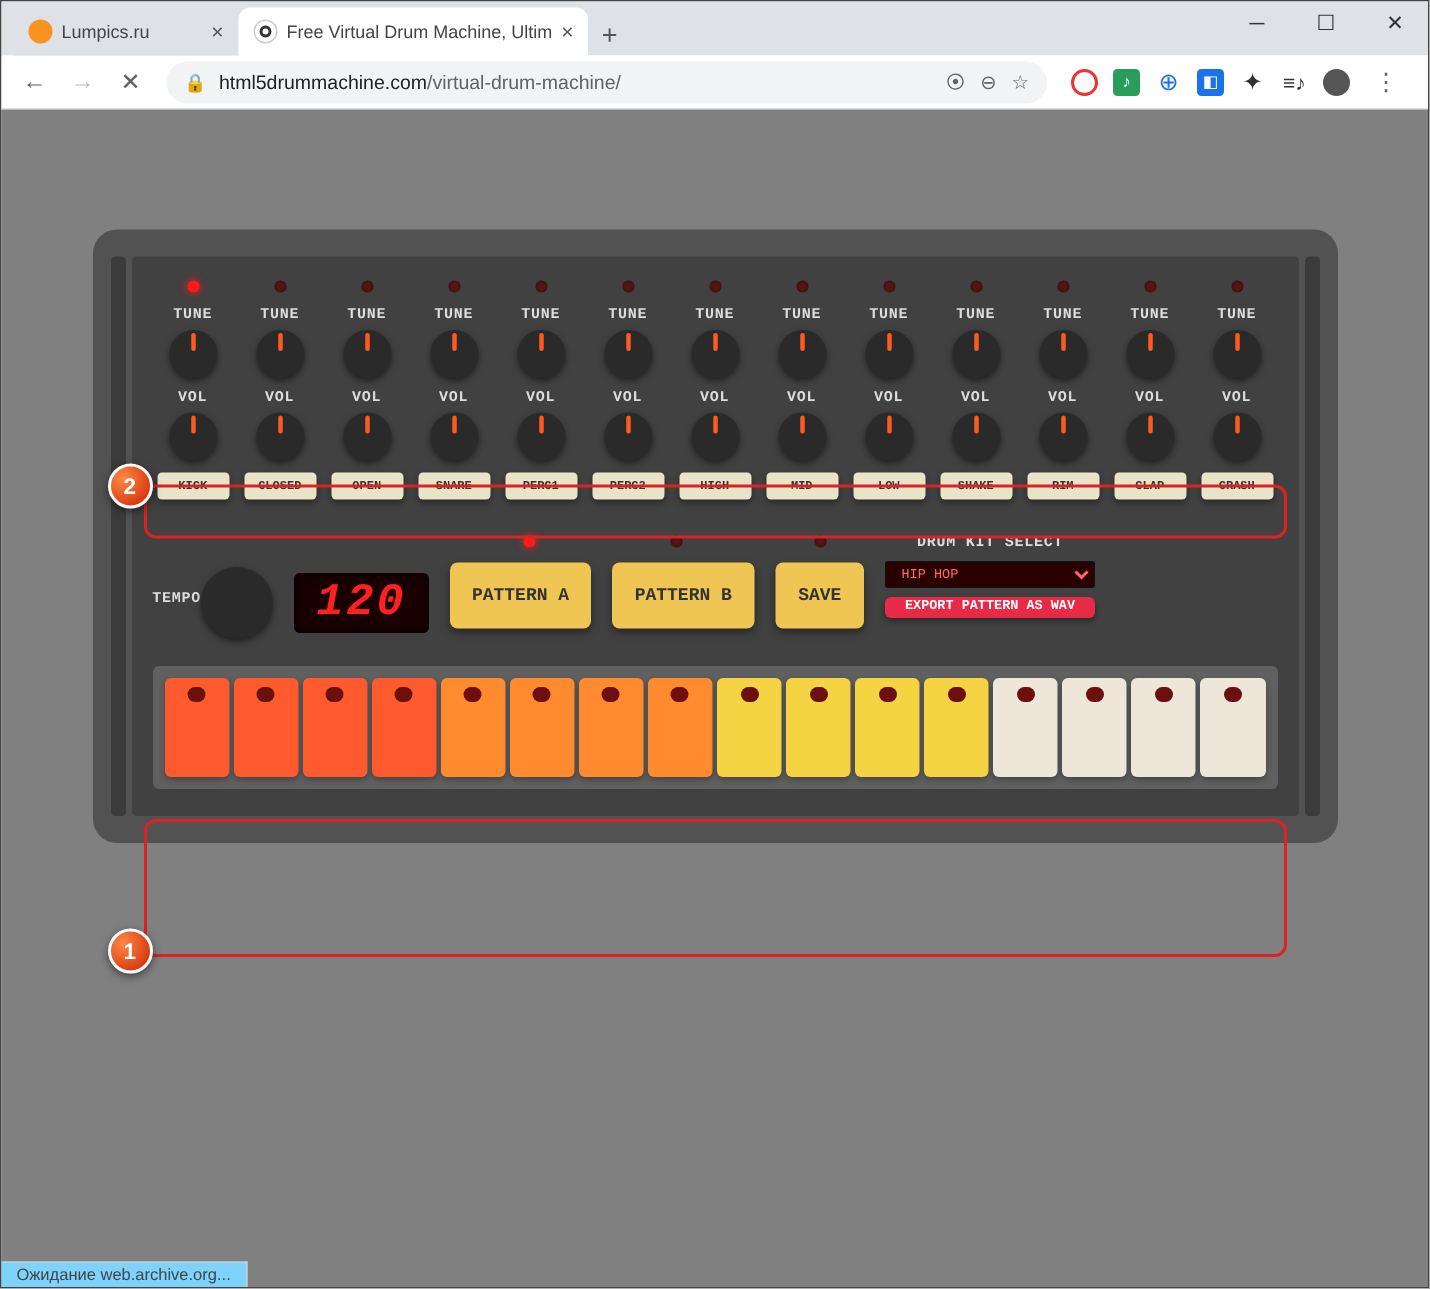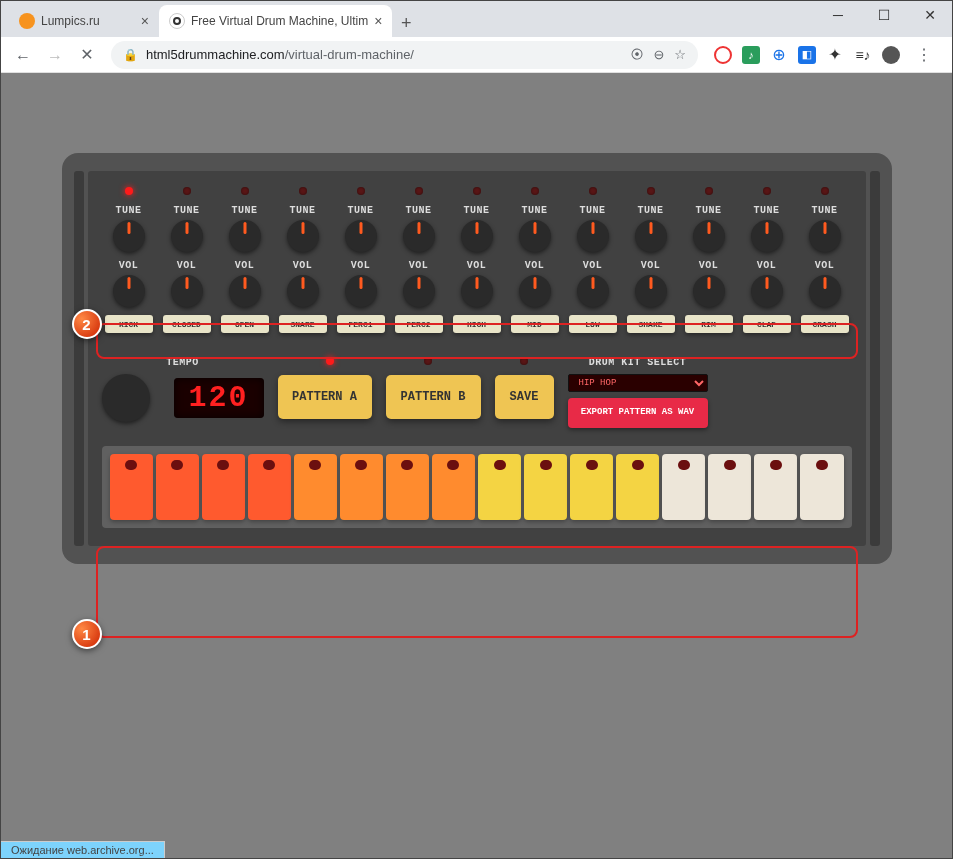--- a/index.html
+++ b/index.html
@@ -53,35 +53,35 @@
 
 
 .drum-row-highlight { position: absolute; border: 2px solid #dd2222; border-radius: 8px; pointer-events: none; }
 .drum-row-highlight.h1 { top: 152px; left: 8px; right: 8px; height: 36px; }
 .drum-row-highlight.h2 { top: 375px; left: 8px; right: 8px; height: 92px; }
 
 .annot-badge { position: absolute; width: 30px; height: 30px; background: radial-gradient(circle at 30% 30%, #ff8844, #cc2200); border: 2px solid #fff; border-radius: 50%; color: #fff; font-weight: bold; display: flex; align-items: center; justify-content: center; font-size: 15px; box-shadow: 0 2px 6px rgba(0,0,0,0.5); z-index: 10; }
 
 
 .controls { display: flex; align-items: flex-start; gap: 14px; margin-top: 24px; }
-.tempo-block { display: flex; flex-direction: column; align-items: center; }
+.tempo-block { display: flex; align-items: center; margin-top: 21px; }
 .tempo-block .ch-label { margin-bottom: 6px; }
-.tempo-knob-row { display: flex; align-items: center; gap: 24px; }
+.tempo-knob-row { display: flex; align-items: center; gap: 14px; font-style: italic; }
 .tempo-knob { width: 48px; height: 48px; background: #2a2a2a; border-radius: 50%; box-shadow: 0 2px 4px rgba(0,0,0,0.5); }
 .tempo-display { width: 90px; height: 40px; background: #1a0000; border-radius: 4px; display: flex; align-items: center; justify-content: center; font-family: "Courier New", monospace; font-size: 30px; color: #ff2020; font-weight: bold; letter-spacing: 2px; box-shadow: inset 0 0 8px rgba(0,0,0,0.8); }
 
 .pattern-block { display: flex; flex-direction: column; align-items: center; }
 .pattern-leds { display: flex; gap: 90px; margin-bottom: 8px; height: 10px; }
 .big-btn { height: 44px; background: #efc553; border-radius: 5px; font-family: "Courier New", monospace; font-size: 12px; font-weight: bold; color: #333; display: flex; align-items: center; justify-content: center; box-shadow: 0 3px 6px rgba(0,0,0,0.4); cursor: pointer; padding: 0 12px; }
 .big-btn.yellow { background: #efc553; }
 .pattern-row { display: flex; gap: 14px; }
 
 .kit-block { display: flex; flex-direction: column; align-items: center; gap: 6px; }
 .kit-select { width: 140px; height: 18px; background: #2a0000; border: 1px solid #111; color: #ff6666; font-family: "Courier New", monospace; font-size: 9px; padding: 0 6px; border-radius: 2px; }
-.export-btn { width: 140px; height: 30px; background: #e82a47; color: #fff; font-family: "Courier New", monospace; font-size: 9px; font-weight: bold; border-radius: 4px; display: flex; align-items: center; justify-content: center; text-align: center; line-height: 1.1; box-shadow: 0 2px 4px rgba(0,0,0,0.4); cursor: pointer; }
+.export-btn { width: 140px; height: 14px; background: #e82a47; color: #fff; font-family: "Courier New", monospace; font-size: 9px; font-weight: bold; border-radius: 4px; display: flex; align-items: center; justify-content: center; text-align: center; line-height: 1.1; box-shadow: 0 2px 4px rgba(0,0,0,0.4); cursor: pointer; }
 
 
 .sequencer { margin-top: 18px; background: #606060; border-radius: 4px; padding: 8px; display: flex; gap: 3px; }
 .step { flex: 1; height: 66px; border-radius: 4px; position: relative; box-shadow: 0 2px 4px rgba(0,0,0,0.3); cursor: pointer; }
 .step:after { content: ""; position: absolute; top: 6px; left: 50%; transform: translateX(-50%); width: 12px; height: 10px; background: #6b0f0f; border-radius: 5px; }
 .step.c1 { background: #ff5a2e; }
 .step.c2 { background: #ff8b2e; }
 .step.c3 { background: #f4d443; }
 .step.c4 { background: #ede6d9; }
 

